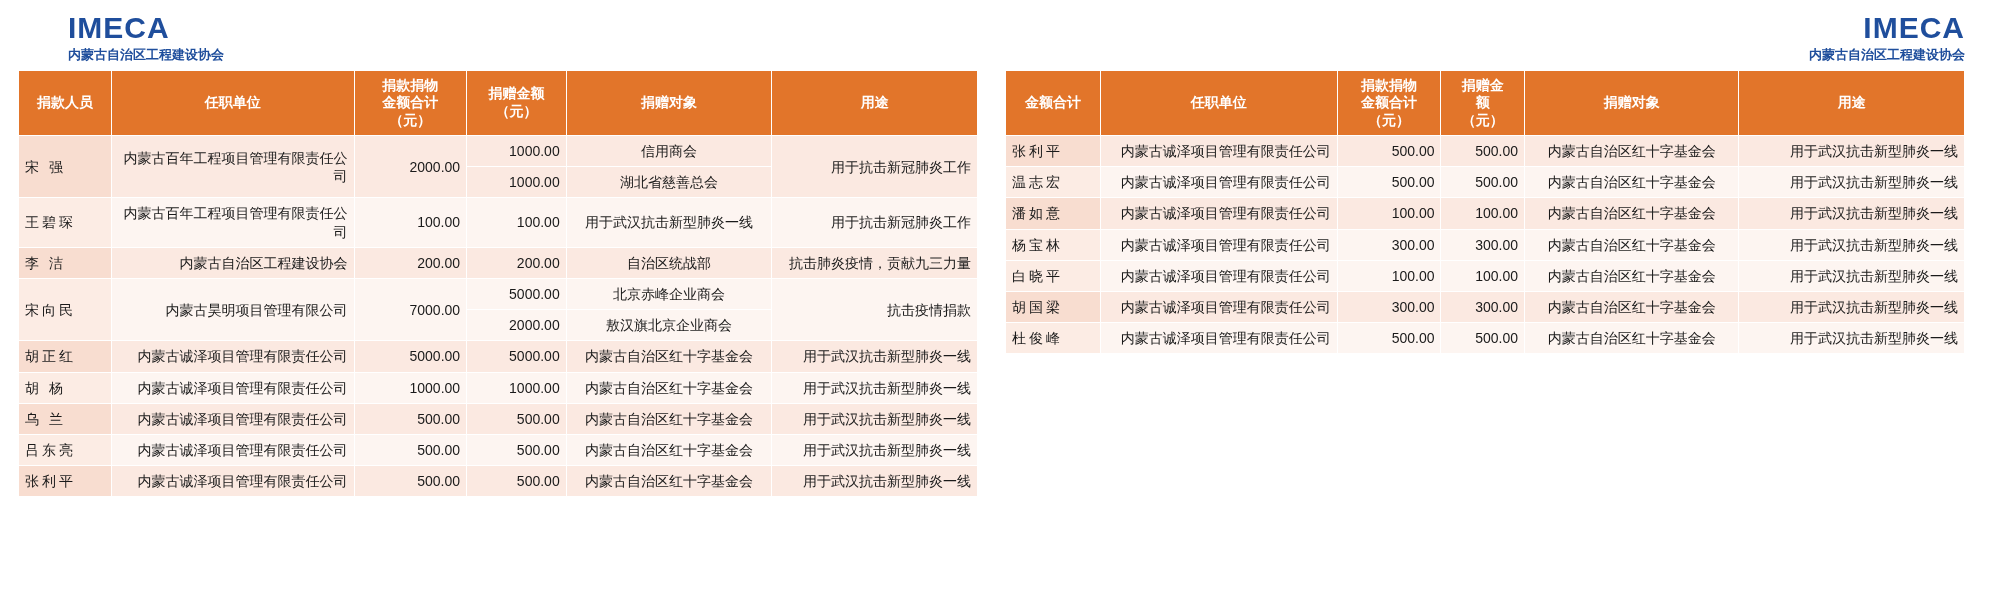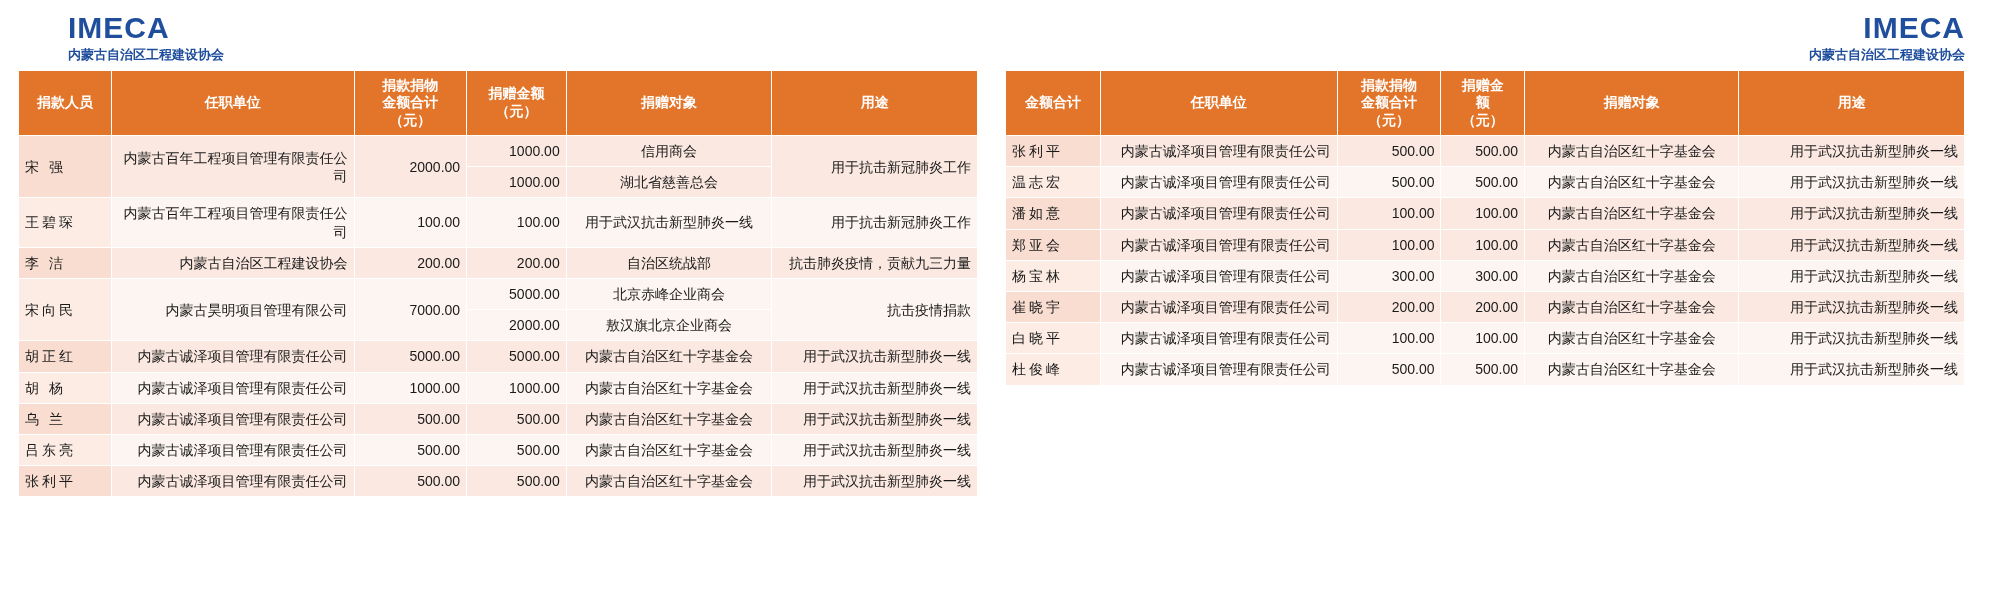--- a/index.html
+++ b/index.html
@@ -279,49 +279,41 @@
             <td class="c-use nowrap">用于武汉抗击新型肺炎一线</td>
           </tr>
           <tr class="row-odd">
             <td class="c-name">潘如意</td>
             <td class="c-unit">内蒙古诚泽项目管理有限责任公司</td>
             <td class="c-total">100.00</td>
             <td class="c-amount">100.00</td>
             <td class="c-target nowrap">内蒙古自治区红十字基金会</td>
             <td class="c-use nowrap">用于武汉抗击新型肺炎一线</td>
           </tr>
-          <tr class="row-odd">
-            <td class="c-name">郑亚会</td>
+          <tr class="row-even">
+            <td class="c-name">杨宝林</td>
+            <td class="c-unit">内蒙古诚泽项目管理有限责任公司</td>
+            <td class="c-total">300.00</td>
+            <td class="c-amount">300.00</td>
+            <td class="c-target nowrap">内蒙古自治区红十字基金会</td>
+            <td class="c-use nowrap">用于武汉抗击新型肺炎一线</td>
+          </tr>
+          <tr class="row-even">
+            <td class="c-name">白晓平</td>
             <td class="c-unit">内蒙古诚泽项目管理有限责任公司</td>
             <td class="c-total">100.00</td>
             <td class="c-amount">100.00</td>
             <td class="c-target nowrap">内蒙古自治区红十字基金会</td>
             <td class="c-use nowrap">用于武汉抗击新型肺炎一线</td>
           </tr>
-          <tr class="row-even">
-            <td class="c-name">杨宝林</td>
+          <tr class="row-odd">
+            <td class="c-name">胡国梁</td>
             <td class="c-unit">内蒙古诚泽项目管理有限责任公司</td>
             <td class="c-total">300.00</td>
             <td class="c-amount">300.00</td>
-            <td class="c-target nowrap">内蒙古自治区红十字基金会</td>
-            <td class="c-use nowrap">用于武汉抗击新型肺炎一线</td>
-          </tr>
-          <tr class="row-odd">
-            <td class="c-name">崔晓宇</td>
-            <td class="c-unit">内蒙古诚泽项目管理有限责任公司</td>
-            <td class="c-total">200.00</td>
-            <td class="c-amount">200.00</td>
-            <td class="c-target nowrap">内蒙古自治区红十字基金会</td>
-            <td class="c-use nowrap">用于武汉抗击新型肺炎一线</td>
-          </tr>
-          <tr class="row-even">
-            <td class="c-name">白晓平</td>
-            <td class="c-unit">内蒙古诚泽项目管理有限责任公司</td>
-            <td class="c-total">100.00</td>
-            <td class="c-amount">100.00</td>
             <td class="c-target nowrap">内蒙古自治区红十字基金会</td>
             <td class="c-use nowrap">用于武汉抗击新型肺炎一线</td>
           </tr>
           <tr class="row-even">
             <td class="c-name">杜俊峰</td>
             <td class="c-unit">内蒙古诚泽项目管理有限责任公司</td>
             <td class="c-total">500.00</td>
             <td class="c-amount">500.00</td>
             <td class="c-target nowrap">内蒙古自治区红十字基金会</td>
             <td class="c-use nowrap">用于武汉抗击新型肺炎一线</td>

